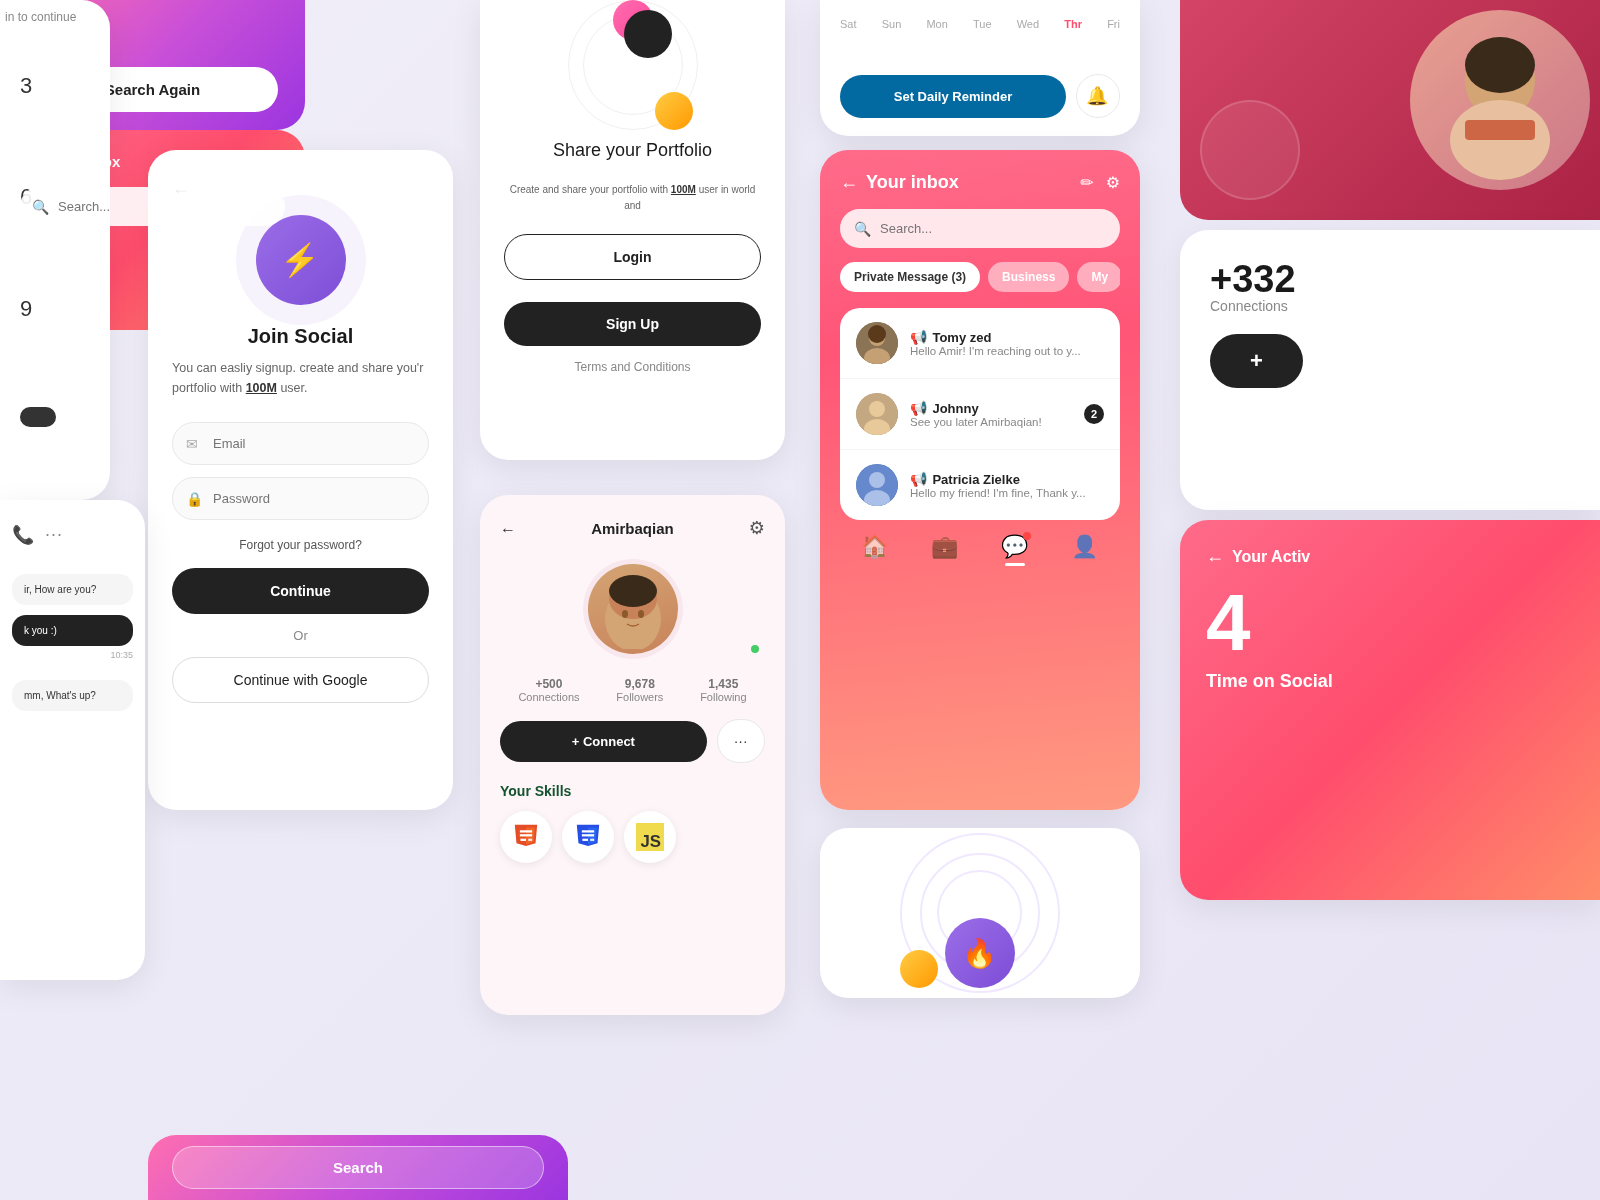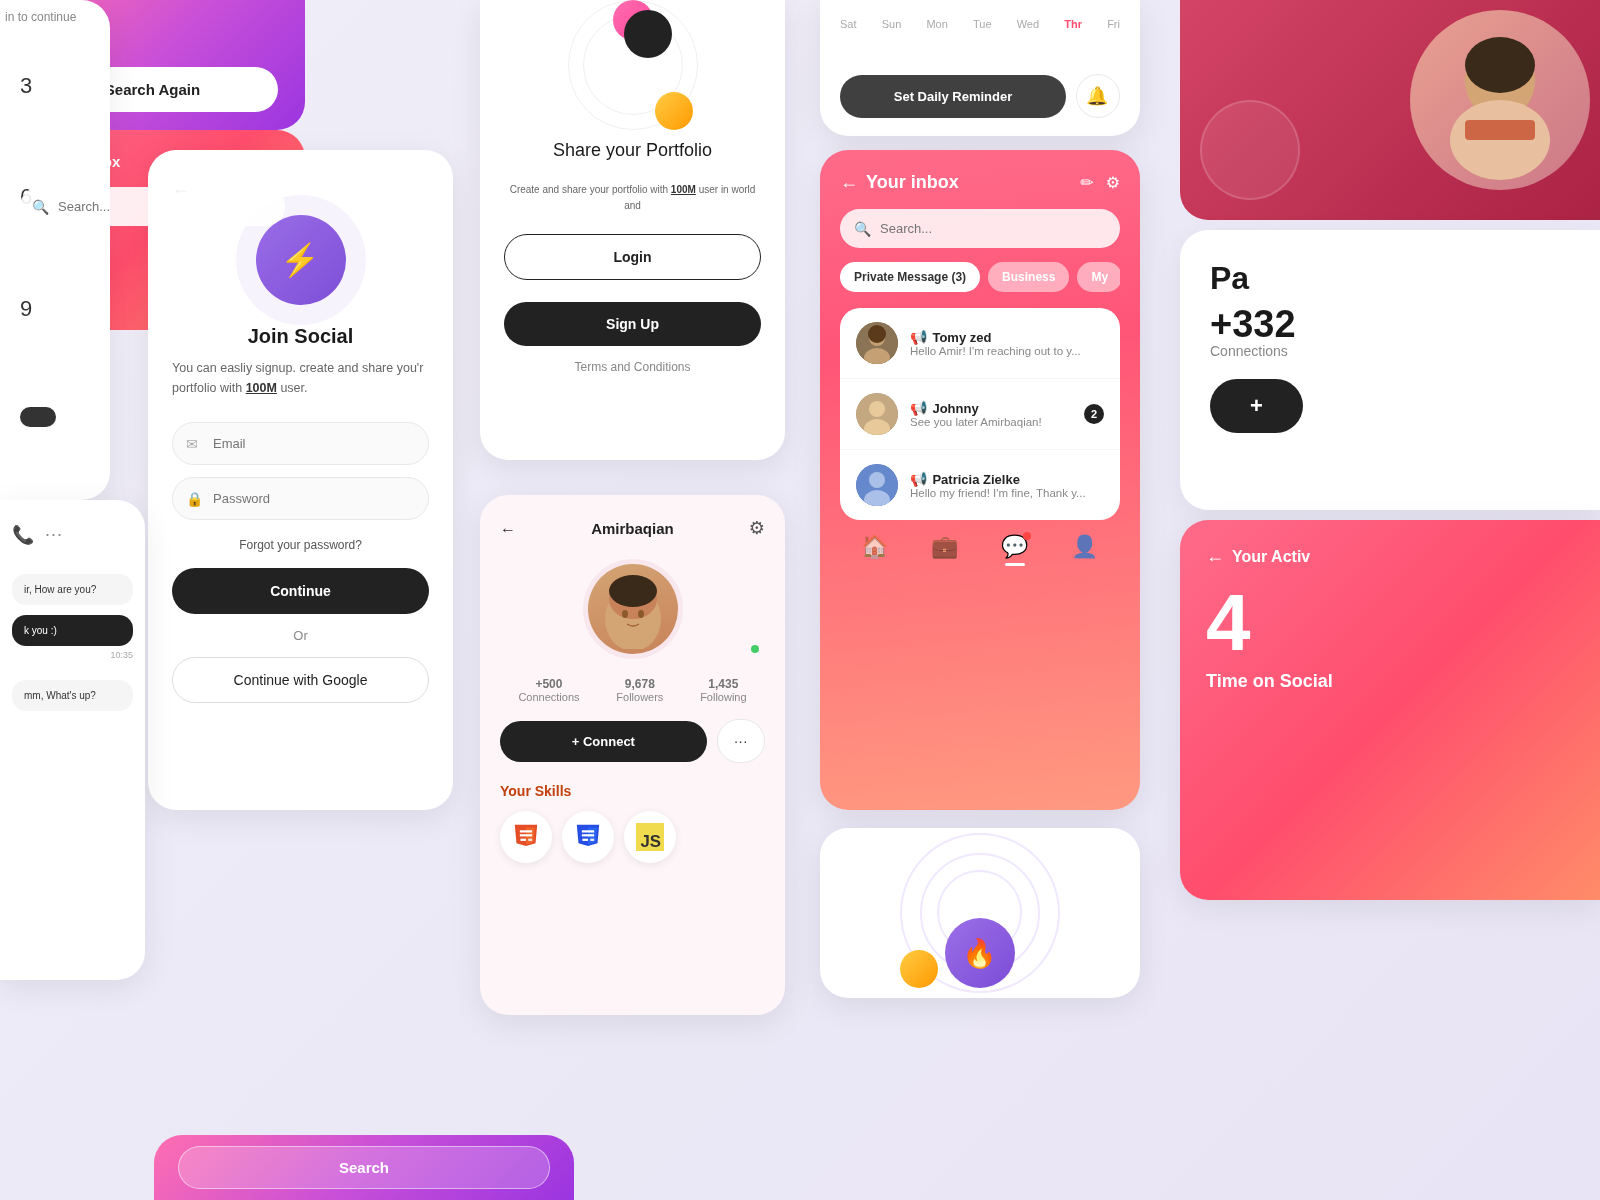--- a/index.html
+++ b/index.html
@@ -365,21 +365,21 @@
     }
     .card-profile .btn-more {
       background: #fff; border: 1.5px solid #e8e8e8;
       border-radius: 50px; padding: 13px 16px;
       font-size: 14px; cursor: pointer; color: #333;
     }
     .card-profile .connect-row {
       display: flex; gap: 10px; margin-bottom: 20px; align-items: center;
     }
     .card-profile .skills-title {
-      font-size: 14px; font-weight: 600; color: #c2410c; margin-bottom: 12px;
+      font-size: 14px; font-weight: 600; color: #14532d; margin-bottom: 12px;
     }
     .card-profile .skills-row {
       display: flex; gap: 10px;
     }
     .card-profile .skill-badge {
       width: 52px; height: 52px;
       background: #fff;
       border-radius: 50%;
       display: flex; align-items: center; justify-content: center;
       font-size: 22px;
@@ -403,21 +403,21 @@
     }
     .card-reminder .day {
       font-size: 11px; color: #aaa; font-weight: 500;
     }
     .card-reminder .day.active { color: #ff4d6d; font-weight: 700; }
     .card-reminder .reminder-btn-row {
       display: flex; align-items: center; gap: 10px;
     }
     .card-reminder .reminder-btn {
       flex: 1;
-      background: #404040;
+      background: #0369a1;
       color: #fff;
       border: none;
       border-radius: 50px;
       padding: 14px 20px;
       font-size: 13px;
       font-weight: 600;
       cursor: pointer;
       text-align: center;
     }
     .card-reminder .bell-btn {
@@ -843,21 +843,20 @@
         <ellipse cx="65" cy="60" rx="35" ry="40" fill="#d4a574"></ellipse>
         <ellipse cx="65" cy="45" rx="35" ry="28" fill="#3a2a1a"></ellipse>
         <ellipse cx="65" cy="120" rx="50" ry="40" fill="#e8c0a0"></ellipse>
         <rect x="30" y="100" width="70" height="20" fill="#cc6644" rx="4"></rect>
       </svg>
     </div>
     <div style="position:absolute;left:20px;bottom:20px;width:100px;height:100px;border-radius:50%;background:rgba(255,255,255,0.08);border:2px solid rgba(255,255,255,0.15);"></div>
   </div>
 
   <div style="position:absolute;top:230px;right:0;width:420px;height:280px;background:#fff;border-radius:28px 0 0 28px;padding:30px;box-shadow:0 8px 32px rgba(0,0,0,0.06);">
-    <div style="font-size:32px;font-weight:800;color:#1a1a1a;margin-bottom:8px;">Pa</div>
     <div style="font-size:38px;font-weight:800;color:#1a1a1a;line-height:1;">+332</div>
     <div style="font-size:14px;color:#888;margin-bottom:20px;">Connections</div>
     <button style="background:#222;color:#fff;border:none;border-radius:50px;padding:14px 40px;font-size:22px;font-weight:700;cursor:pointer;">+</button>
   </div>
 
   <div style="position:absolute;top:520px;right:0;width:420px;height:380px;background:linear-gradient(135deg,#ff6b8a 0%,#ff4d6d 50%,#ff8c69 100%);border-radius:28px 0 0 28px;padding:26px;box-shadow:0 8px 32px rgba(0,0,0,0.08);">
     <div style="display:flex;align-items:center;gap:8px;margin-bottom:16px;">
       <span style="color:#fff;font-size:18px;cursor:pointer;">←</span>
       <span style="color:#fff;font-size:16px;font-weight:700;">Your Activ</span>
     </div>
@@ -875,19 +874,19 @@
     </div>
     <div style="background:#222;border-radius:14px;padding:10px 12px;font-size:10px;color:#fff;margin-bottom:4px;">
       <span>k you :)</span>
     </div>
     <div style="font-size:9px;color:#aaa;text-align:right;margin-bottom:20px;">10:35</div>
     <div style="background:#f5f5f5;border-radius:14px;padding:10px 12px;font-size:10px;color:#333;">
       <span>mm, What's up?</span>
     </div>
   </div>
 
-  <div style="position:absolute;bottom:0;left:148px;width:420px;height:65px;background:linear-gradient(135deg,#ff6eb0 0%,#c84fd8 50%,#9b35e0 100%);border-radius:28px 28px 0 0;display:flex;align-items:center;justify-content:center;padding:0 24px;margin-left:6px;">
+  <div style="position:absolute;bottom:0;left:148px;width:420px;height:65px;background:linear-gradient(135deg,#ff6eb0 0%,#c84fd8 50%,#9b35e0 100%);border-radius:28px 28px 0 0;display:flex;align-items:center;justify-content:center;padding:0 24px;">
     <button style="background:rgba(255,255,255,0.2);color:#fff;border:1.5px solid rgba(255,255,255,0.5);border-radius:50px;padding:12px 0;font-size:15px;font-weight:600;cursor:pointer;width:100%;">Search</button>
   </div>
 
   <div style="position:absolute;top:10px;left:5px;font-size:12px;color:#888;">in to continue</div>
 
 </div>
 
 </body></html>

